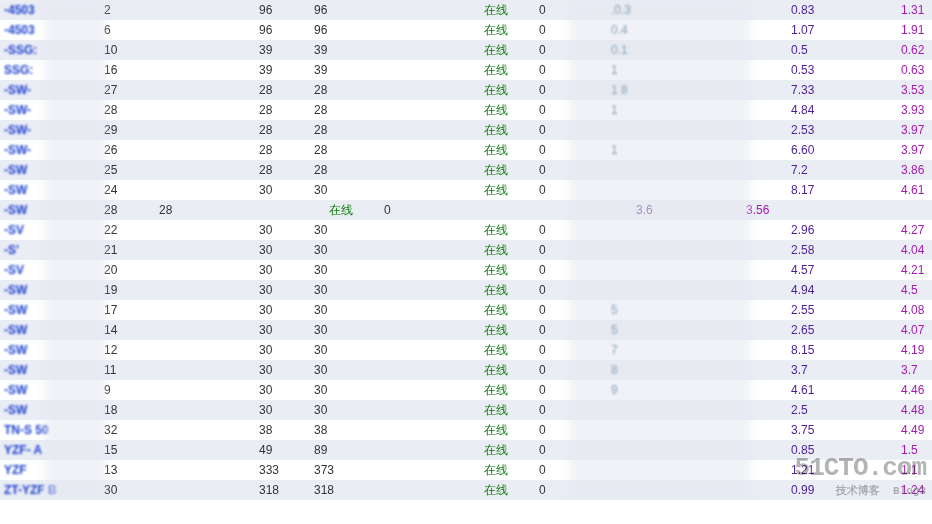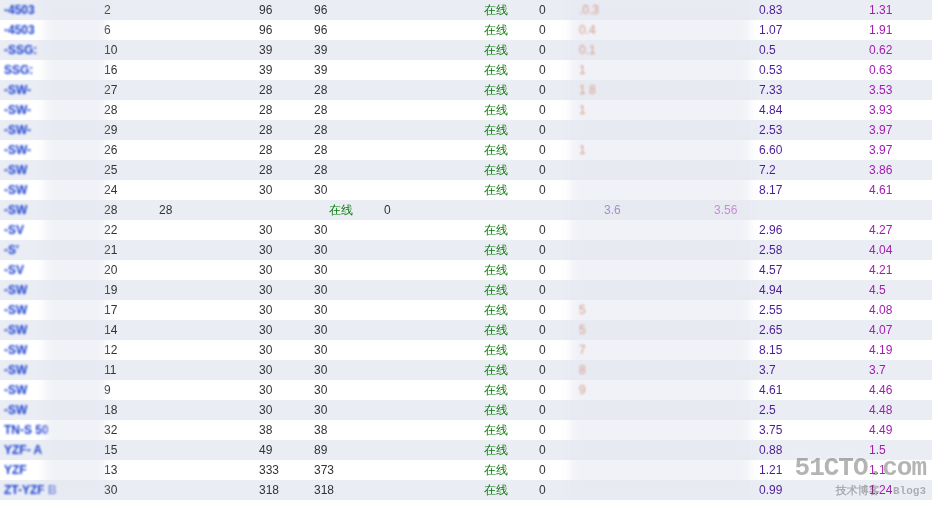--- a/index.html
+++ b/index.html
@@ -25,21 +25,21 @@
     overflow: hidden;
     white-space: nowrap;
   }
   .c-name  { width: 100px; flex-shrink:0; color: #1a3fcf; font-weight: bold; filter: blur(1px); }
   .c-col2  { width: 155px; flex-shrink:0; color:#333; }
   .c-col3  { width: 55px;  flex-shrink:0; color:#333; }
   .c-col4  { width: 55px;  flex-shrink:0; color:#333; }
   .c-gap1  { width: 115px; flex-shrink:0; }
   .c-status{ width: 55px;  flex-shrink:0; color:#0a7a0a; }
   .c-col6  { width: 40px;  flex-shrink:0; color:#333; }
-  .c-col7  { width: 65px;  flex-shrink:0; color:#c2410c; filter: blur(0.8px); }
+  .c-col7  { width: 65px;  flex-shrink:0; color:#0c4a6e; filter: blur(0.8px); margin-left: 32px; }
   .c-gapmid{ width: 115px; flex-shrink:0; }
   .c-col8  { width: 70px;  flex-shrink:0; color:#4c1d95; }
   .c-gap2  { width: 40px;  flex-shrink:0; }
   .c-col9  { width: 55px;  flex-shrink:0; color:#a21caf; }
 
   
   .smudge {
     position: absolute;
     top: 0;
     bottom: 0;
@@ -388,21 +388,21 @@
     <div class="row even">
       <div class="cell c-name">YZF-   A</div>
       <div class="cell c-col2">15</div>
       <div class="cell c-col3">49</div>
       <div class="cell c-col4">89</div>
       <div class="cell c-gap1"></div>
       <div class="cell c-status">在线</div>
       <div class="cell c-col6">0</div>
       <div class="cell c-col7"></div>
       <div class="cell c-gapmid"></div>
-      <div class="cell c-col8">0.88</div>
+      <div class="cell c-col8">0.85</div>
       <div class="cell c-gap2"></div>
       <div class="cell c-col9">1.5</div>
     </div>
     <div class="row odd">
       <div class="cell c-name">YZF</div>
       <div class="cell c-col2">13</div>
       <div class="cell c-col3">333</div>
       <div class="cell c-col4">373</div>
       <div class="cell c-gap1"></div>
       <div class="cell c-status">在线</div>

